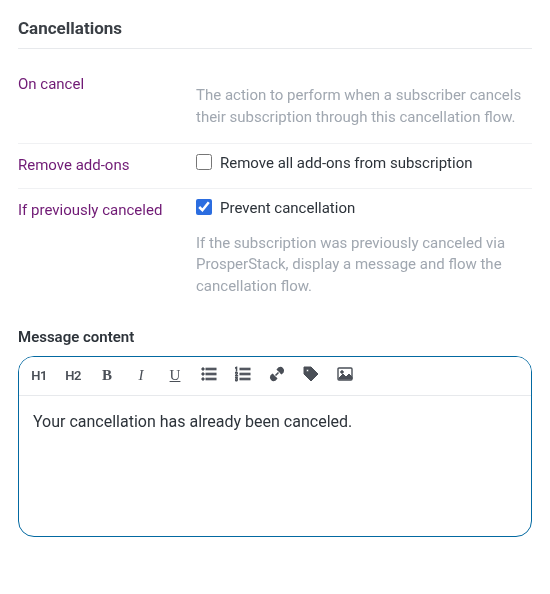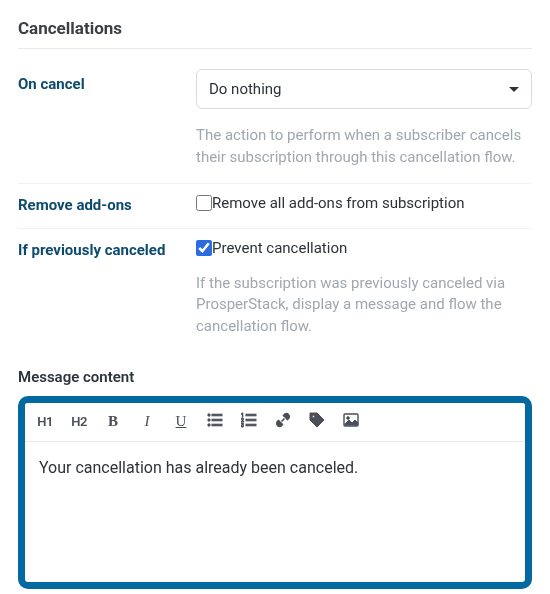--- a/index.html
+++ b/index.html
@@ -22,22 +22,22 @@
   .row {
     display: flex;
     align-items: flex-start;
     padding: 6px 0 14px 0;
     border-bottom: 1px solid #f0f1f3;
   }
   .row:last-of-type { border-bottom: none; }
   .row .label {
     width: 178px;
     flex: 0 0 178px;
-    font-weight: 700;
-    color: #0c4a6e;
+    font-weight: 400;
+    color: #701a75;
     font-size: 15px;
     padding-top: 6px;
   }
   .row .control { flex: 1; }
   .select {
     display: flex;
     align-items: center;
     justify-content: space-between;
     width: 100%;
     height: 40px;
@@ -56,39 +56,39 @@
     border-top: 5px solid #2d333a;
   }
   .help {
     margin-top: 16px;
     color: #a0a7b0;
     font-size: 15px;
     line-height: 1.45;
   }
   .check-label {
     display: flex;
-    align-items: center;
+    gap: 8px;
     font-size: 15px;
     color: #2d333a;
     padding-top: 4px;
   }
   input[type="checkbox"] {
     width: 16px; height: 16px;
     accent-color: #2b6de0;
     margin: 0;
   }
   .subsection-label {
     font-weight: 600;
     font-size: 15px;
     color: #2d333a;
     margin: 16px 0 10px 0;
   }
   .editor {
-    border: 7px solid #0369a1;
-    border-radius: 10px;
+    border: 1px solid #0369a1;
+    border-radius: 16px;
     overflow: hidden;
   }
   .toolbar {
     display: flex;
     align-items: center;
     gap: 14px;
     padding: 8px 10px;
     border-bottom: 1px solid #e7e9ec;
     background: #fff;
   }
@@ -119,24 +119,20 @@
 </style>
 </head>
 <body>
 
 <h2 class="section-title">Cancellations</h2>
 <div class="rule"></div>
 
 <div class="row">
   <div class="label">On cancel</div>
   <div class="control">
-    <div class="select">
-      <span>Do nothing</span>
-      <span class="caret"></span>
-    </div>
     <div class="help">The action to perform when a subscriber cancels their subscription through this cancellation flow.</div>
   </div>
 </div>
 
 <div class="row">
   <div class="label">Remove add-ons</div>
   <div class="control">
     <label class="check-label">
       <input type="checkbox" style="">
       <span>Remove all add-ons from subscription</span>

